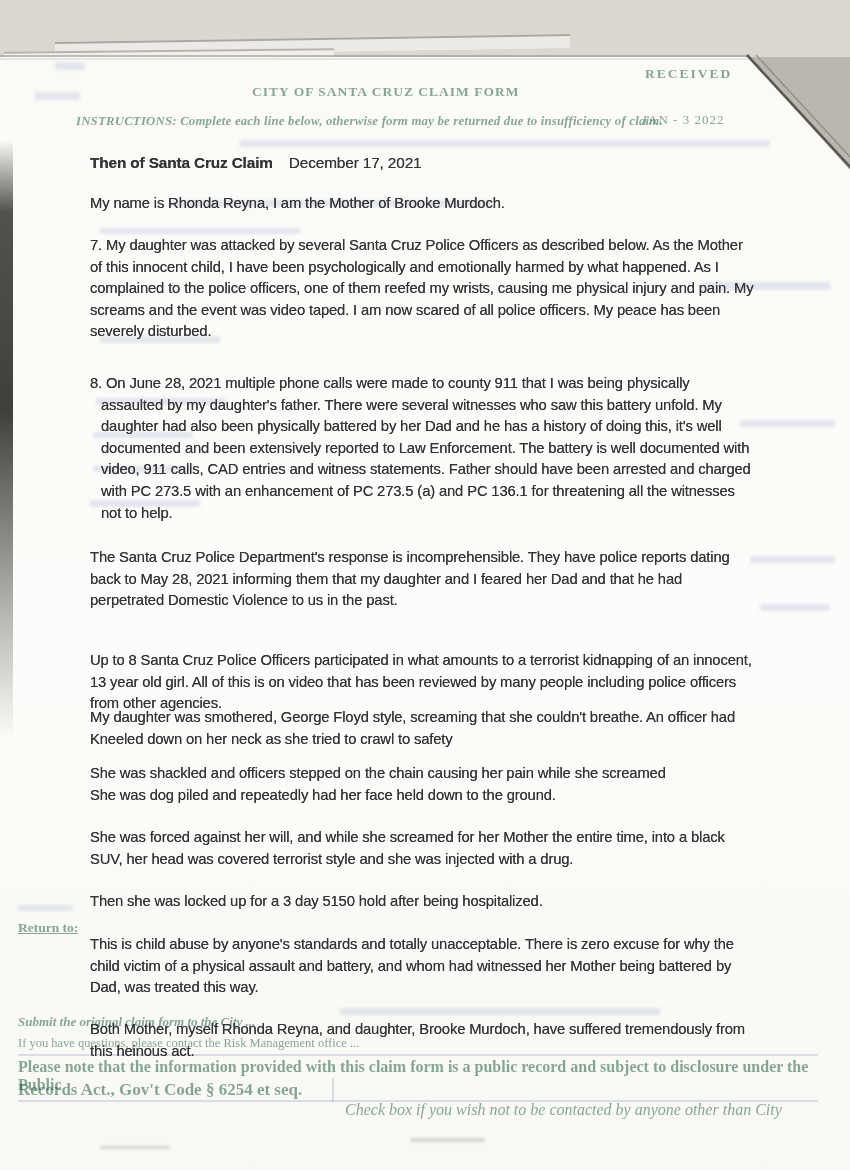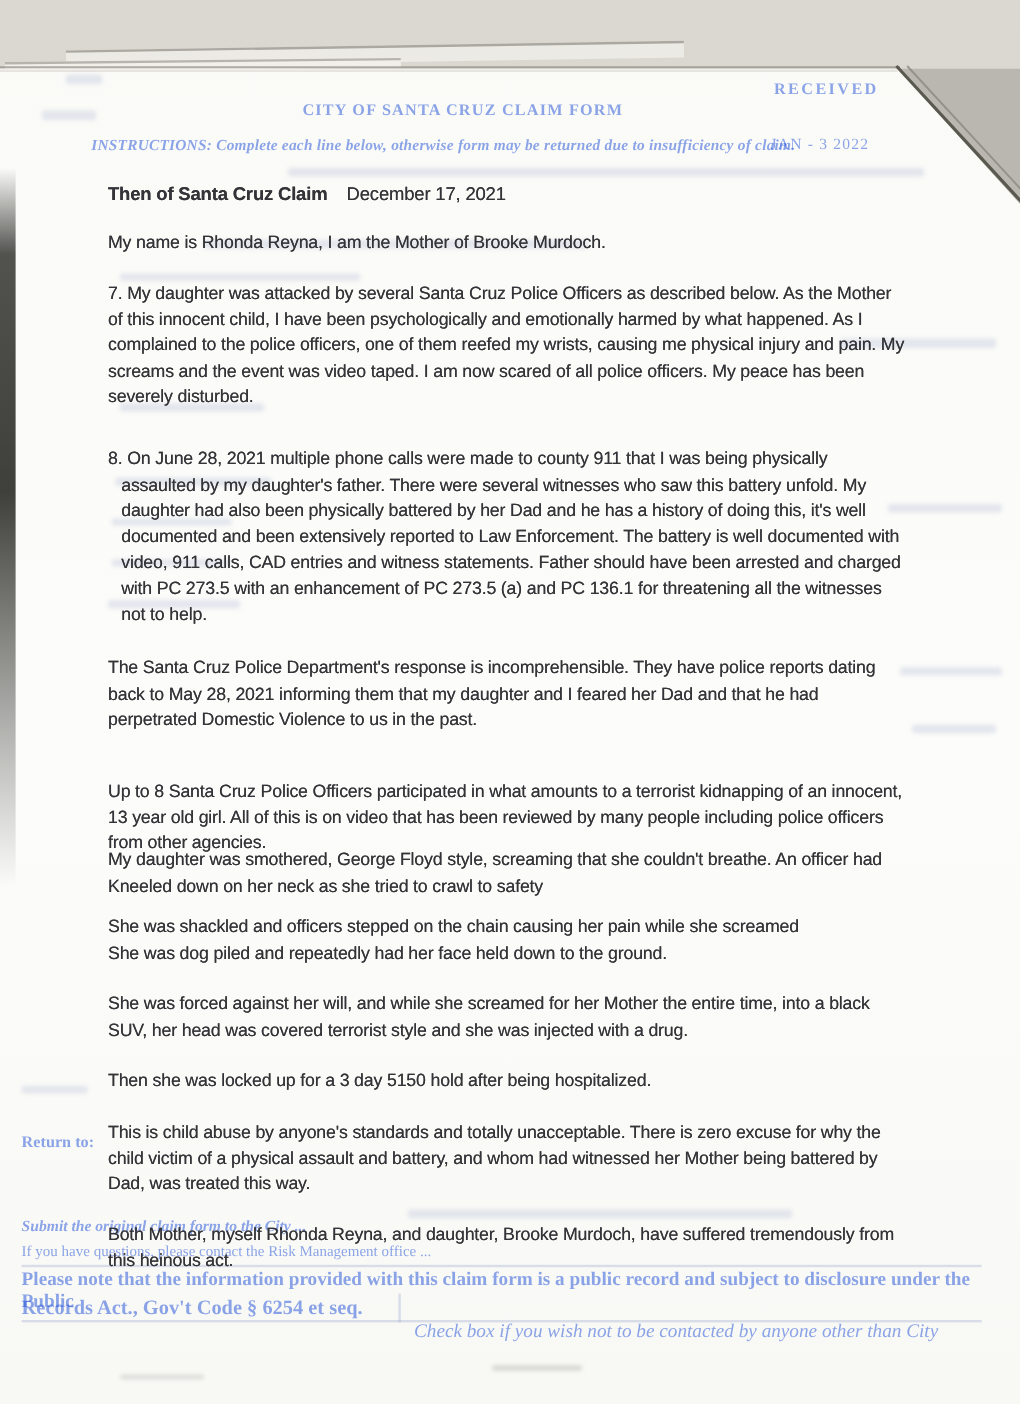--- a/index.html
+++ b/index.html
@@ -42,31 +42,31 @@
       rgba(25,25,22,0.75) 12%,
       rgba(30,30,26,0.85) 45%,
       rgba(40,40,36,0.35) 78%,
       rgba(40,40,36,0) 100%);
   }
   svg.edges { position:absolute; inset:0; pointer-events:none; }
 
   
   .bleed {
     position:absolute;
-    color:#1d4ed8; opacity:.5;
+    color:#14532d; opacity:.5;
     filter:blur(.6px);
     font-family:"Liberation Serif", serif;
   }
   .bleed-form-title { left:252px; top:84px; width:350px; text-align:left;
     font-size:13.5px; font-weight:bold; letter-spacing:1px; }
   .bleed-stamp-1 { left:645px; top:66px; font-size:13.5px; font-weight:bold; letter-spacing:2px; }
   .bleed-stamp-2 { left:642px; top:112px; font-size:13px; letter-spacing:1px; }
   .bleed-instr { left:76px; top:114px; width:716px; font-size:12.8px;
     font-weight:bold; font-style:italic; letter-spacing:.2px; }
-  .bleed-return { left:18px; top:944px; font-size:13.5px; font-weight:bold; }
+  .bleed-return { left:18px; top:920px; font-size:13.5px; font-weight:bold; text-decoration:underline; }
   .bleed-submit { left:18px; top:1014px; width:730px; font-size:13px; font-weight:bold; font-style:italic; }
   .bleed-questions { left:18px; top:1036px; width:790px; font-size:12.5px; }
   .bleed-public { left:18px; top:1058px; width:814px; font-size:16px; font-weight:bold; }
   .bleed-records { left:18px; top:1080px; width:310px; font-size:17px; font-weight:bold; }
   .bleed-checkbox { left:345px; top:1080px; width:475px; font-size:16px; font-style:italic;margin-top:21px; }
 
   .smudge {
     position:absolute;
     background:rgba(140,155,195,.22);
     filter:blur(1.6px); border-radius:2px;

